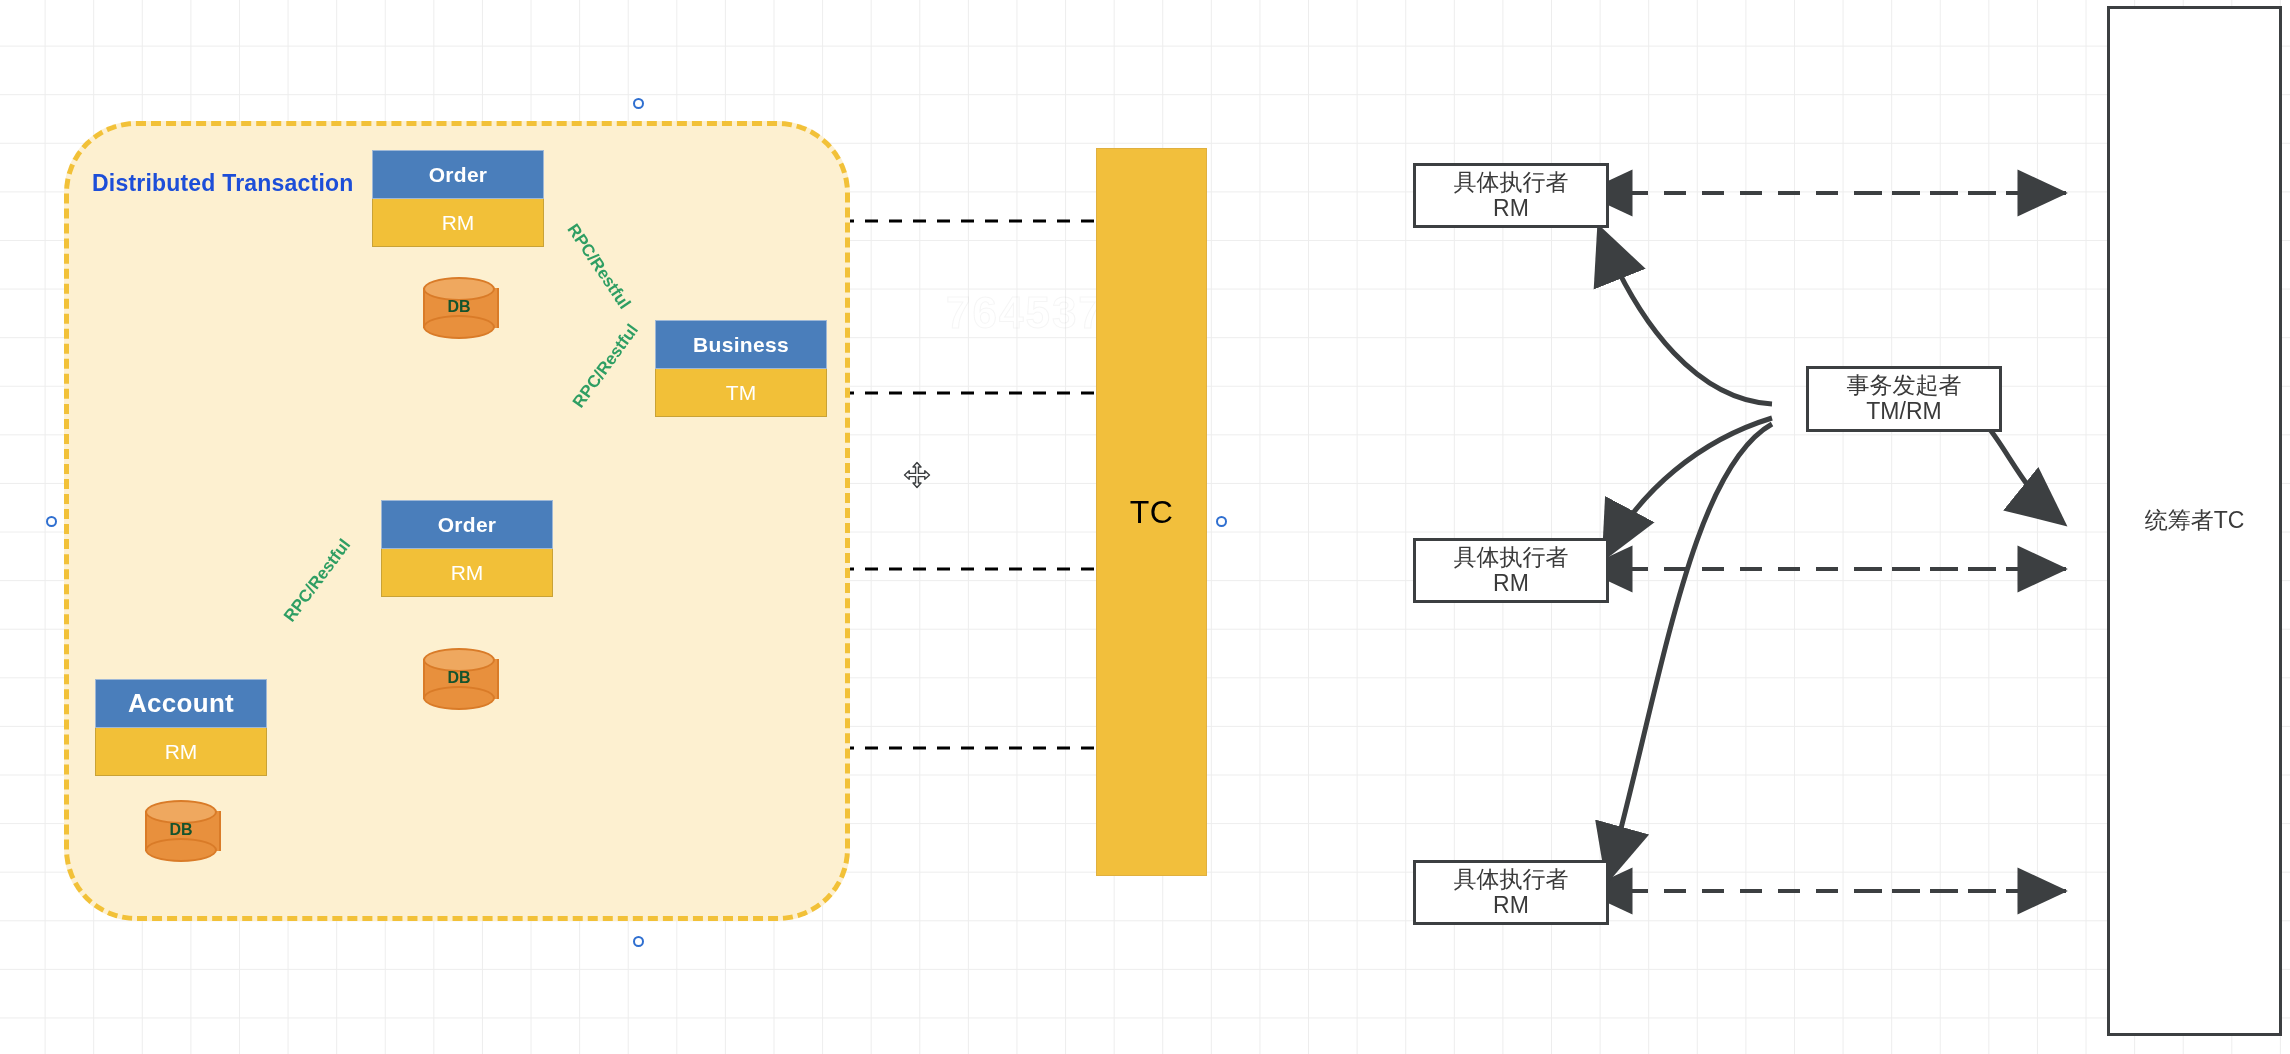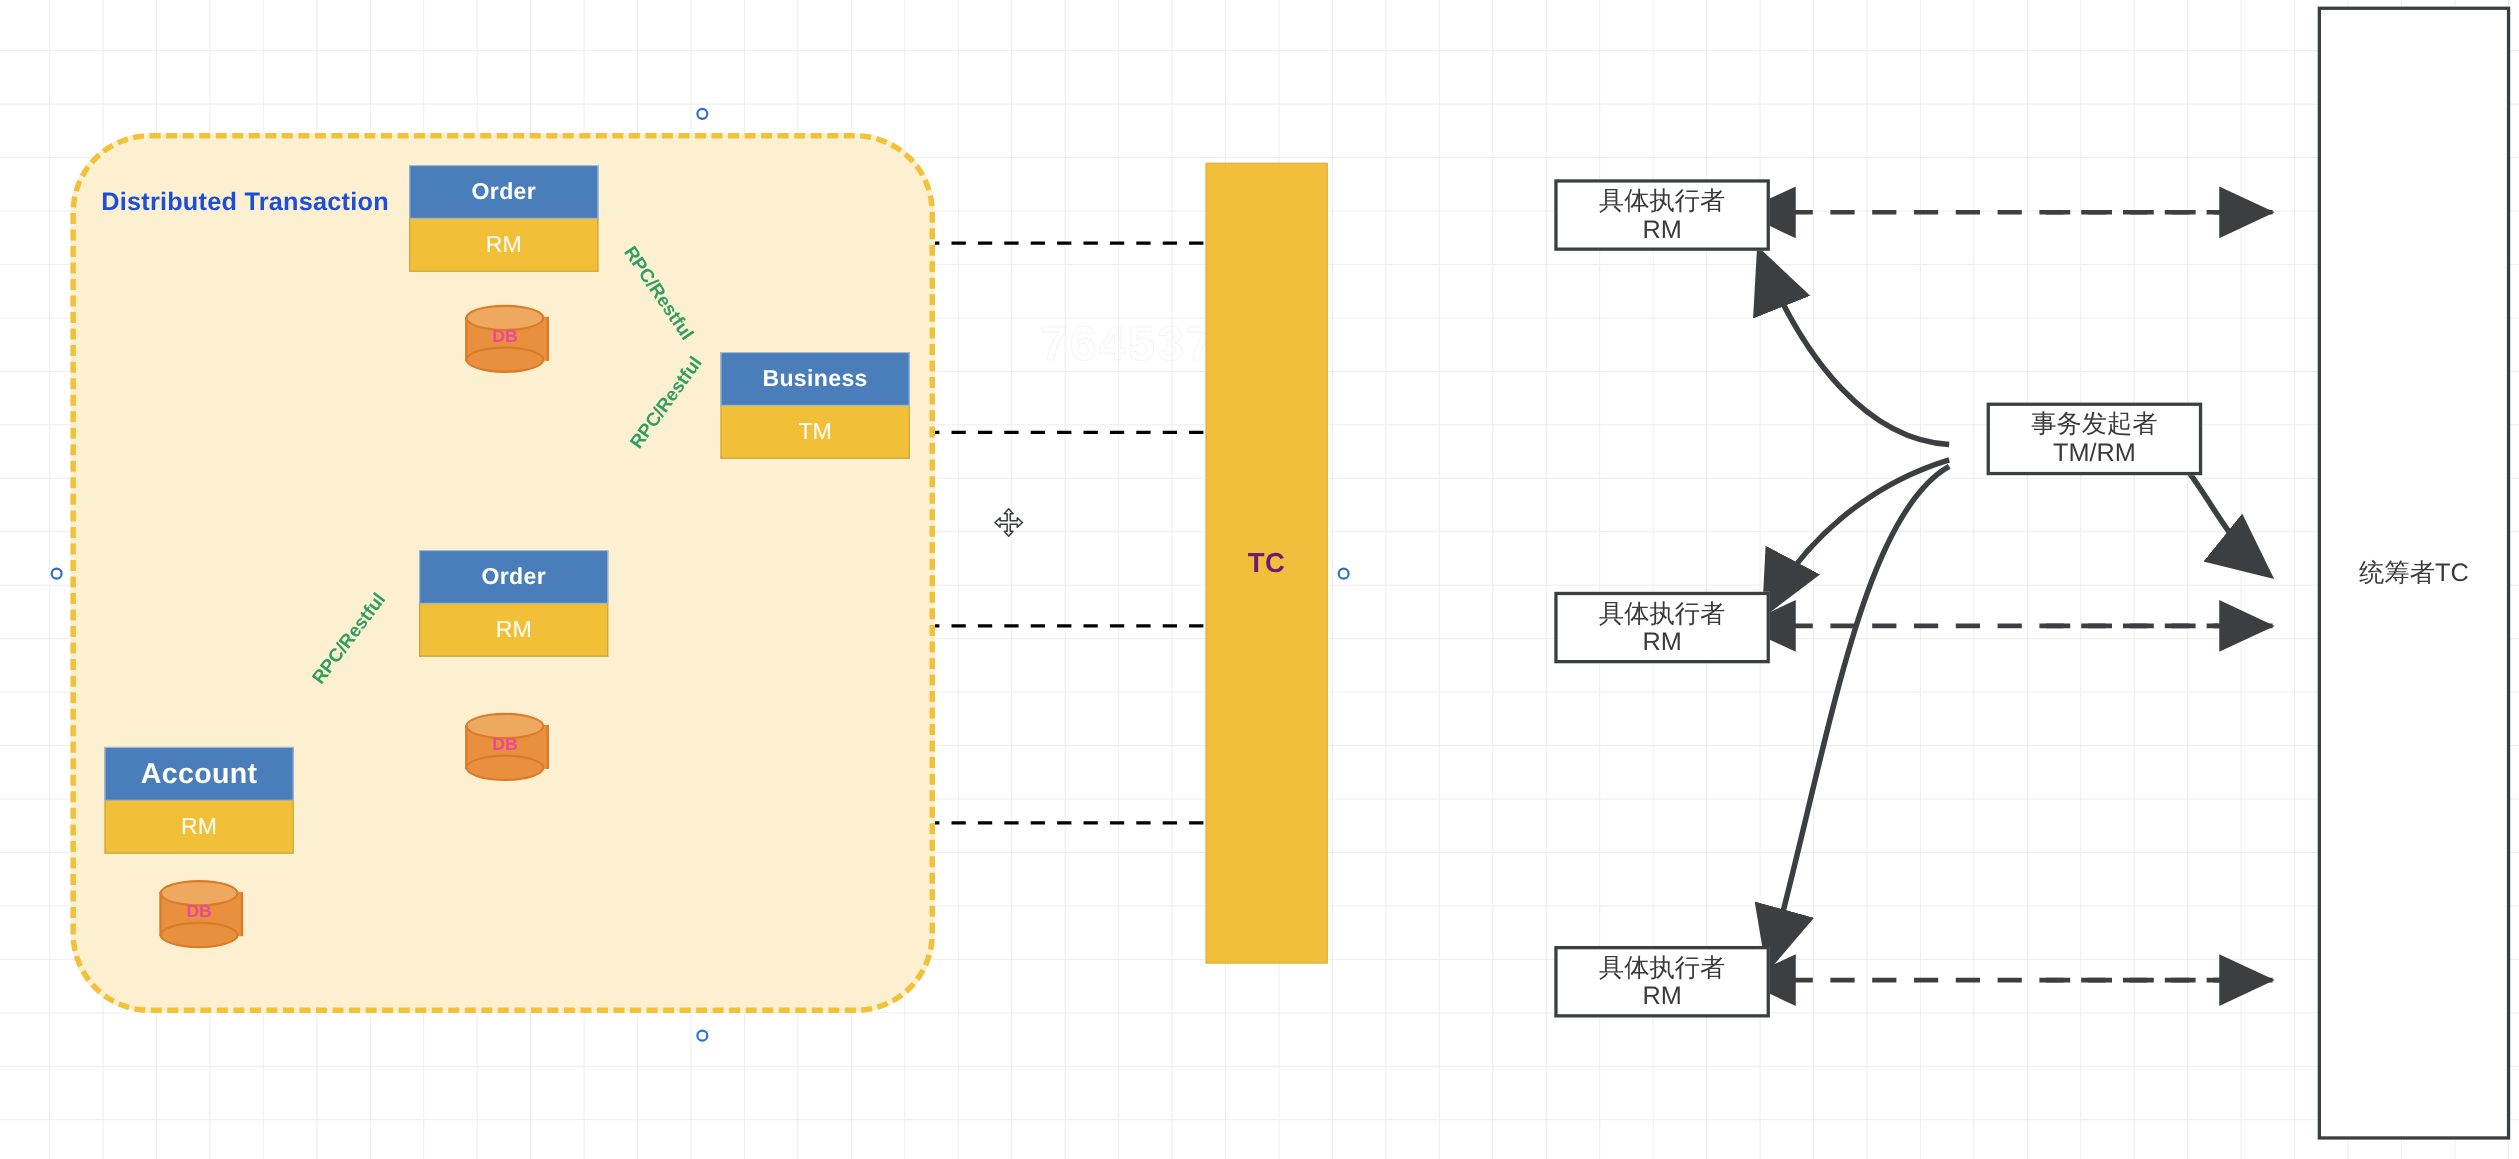--- a/index.html
+++ b/index.html
@@ -61,30 +61,30 @@
     background:#efa85f;border:2px solid #d97b28;border-radius:50%;
     box-sizing:border-box;
   }
   .db .bot{
     position:absolute;left:0;bottom:0;width:100%;height:24px;
     background:#e8903d;border:2px solid #d97b28;border-radius:50%;
     box-sizing:border-box;
   }
   .db .lbl{
     position:absolute;left:0;right:0;top:48%;transform:translateY(-50%);
-    text-align:center;color:#ec4899;font-size:16px;font-weight:bold;
+    text-align:center;color:#14532d;font-size:16px;font-weight:bold;
   }
 
   
   .tc-bar{
     position:absolute;left:1096px;top:148px;width:111px;height:728px;
     background:#f2bf3c;border:1px solid #e0b040;box-sizing:border-box;
     display:flex;align-items:center;justify-content:center;
   }
-  .tc-bar span{color:#701a75;font-size:25px;font-weight:bold;letter-spacing:.5px;}
+  .tc-bar span{color:#000000;font-size:32px;font-weight:normal;letter-spacing:.5px;}
 
   
   .rpc{
     position:absolute;color:#2e9e63;font-size:17px;font-weight:bold;
     white-space:nowrap;transform-origin:left center;
   }
 
   
   .pbox{
     position:absolute;box-sizing:border-box;

